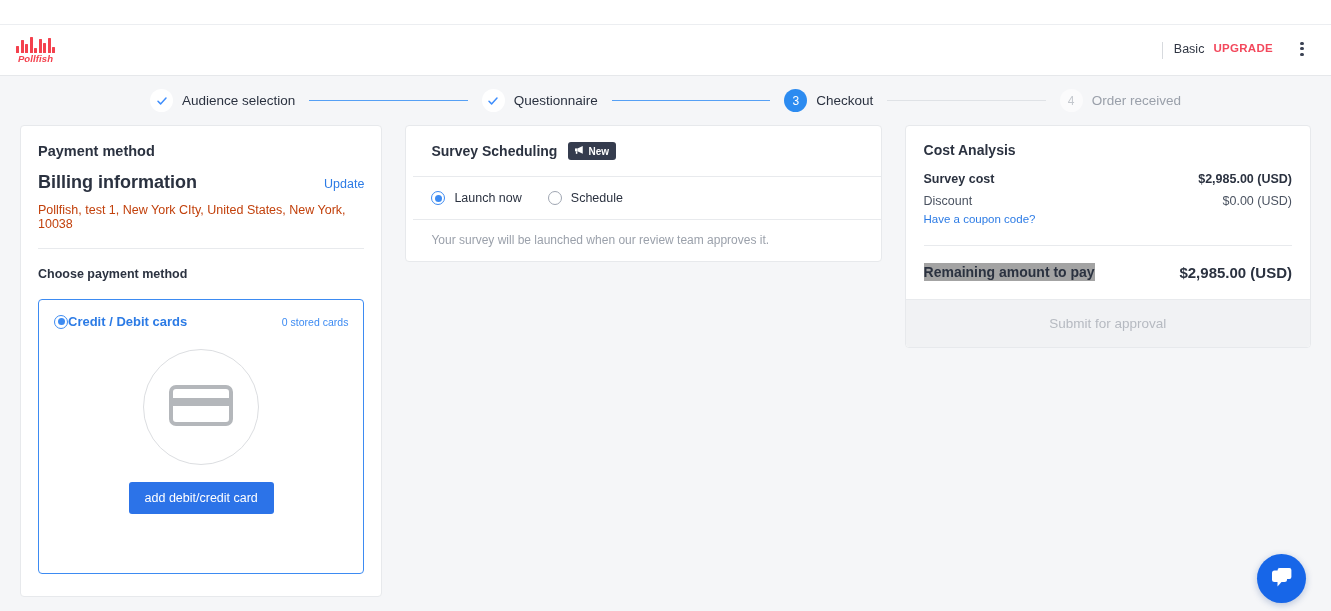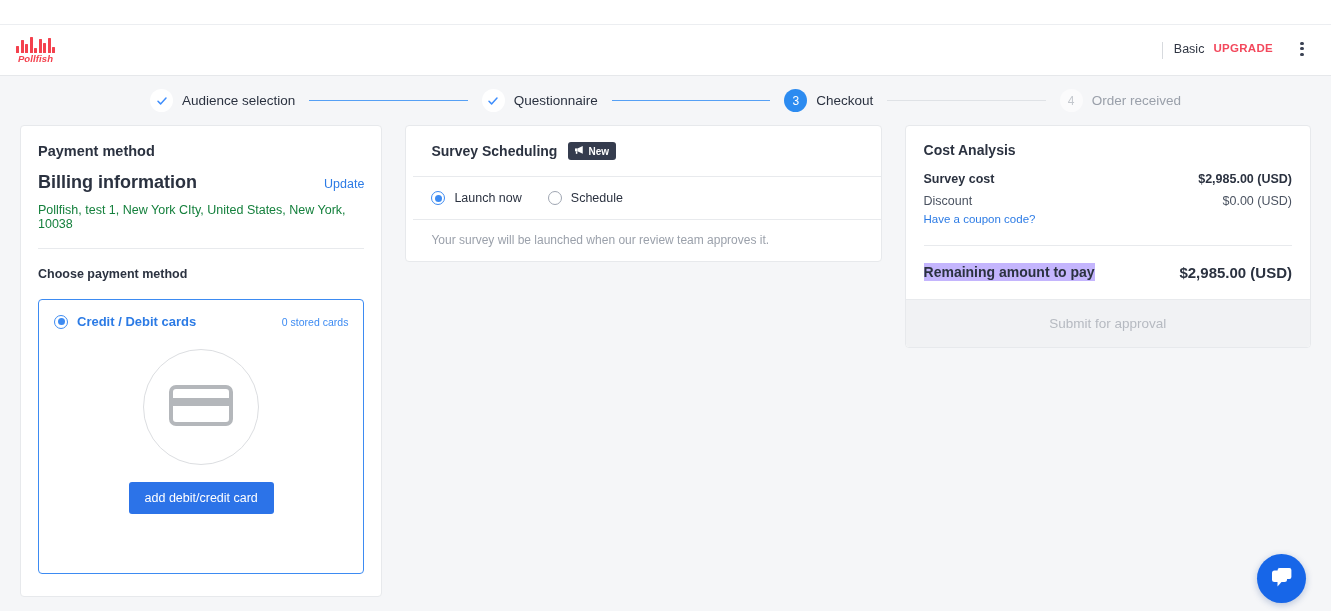--- a/index.html
+++ b/index.html
@@ -86,33 +86,33 @@
   .col-left { width: 370px; }
   .col-mid  { width: 486px; padding-left: 7px; }
   .col-right{ width: 415px; }
 
   
   .pm-body { padding: 17px 17px 0 17px; }
   .pm-title { font-size: 14.5px; font-weight: bold; color: #2b3240; margin-bottom: 13px; }
   .pm-billing-row { display: flex; justify-content: space-between; align-items: baseline; }
   .pm-billing-label { font-size: 18px; font-weight: bold; color: #2b3240; }
   .link-blue { font-size: 12.5px; color: #2c7be5; cursor: pointer; }
-  .pm-address { font-size: 12.5px; color: #15803d; margin-top: 10px; }
+  .pm-address { font-size: 12.5px; color: #c2410c; margin-top: 10px; }
   .pm-sep { height: 1px; background: #e8eaed; margin: 17px 0 0 0; }
   .pm-choose { font-size: 12.5px; font-weight: bold; color: #2b3240; margin-top: 18px; }
 
   .cc-box {
     margin: 18px 0 22px 0;
     border: 1.5px solid #3d8bf2;
     border-radius: 4px;
     padding: 14px 15px 22px 15px;
     min-height: 275px;
   }
   .cc-head { display: flex; align-items: center; justify-content: space-between; }
-  .cc-head-left { display: flex; align-items: center; gap: 9px; }
+  .cc-head-left { display: flex; align-items: center; }
   .cc-title { font-size: 13px; font-weight: bold; color: #2c7be5; }
   .cc-stored { font-size: 10.5px; color: #3d8bf2; }
 
   .radio {
     width: 14px; height: 14px; border-radius: 50%;
     border: 1.5px solid #3d8bf2; background: #fff;
     display: flex; align-items: center; justify-content: center;
     flex: 0 0 auto; cursor: pointer;
   }
   .radio.checked::after {
@@ -158,21 +158,21 @@
   .ca-row + .ca-row { margin-top: 8px; }
   .ca-key-bold { font-size: 12.5px; font-weight: bold; color: #2b3240; }
   .ca-key { font-size: 12.5px; color: #4b5361; }
   .ca-val-bold { font-size: 12.5px; font-weight: bold; color: #2b3240; }
   .ca-val { font-size: 12.5px; color: #4b5361; }
   .ca-coupon { font-size: 11.5px; color: #2c7be5; margin-top: 5px; cursor: pointer; display: inline-block; }
   .ca-sep { height: 1px; background: #e8eaed; margin: 18px 0 0 0; }
   .ca-total { display: flex; justify-content: space-between; align-items: center; padding: 17px 18px 18px 18px; }
   .ca-total-key {
     font-size: 14px; font-weight: bold; color: #2b3240;
-    background: #c4b5fd; padding: 1px 0;
+    background: #a3a3a3; padding: 1px 0;
   }
   .ca-total-val { font-size: 15px; font-weight: bold; color: #2b3240; }
   .ca-submit {
     border-top: 1px solid #e8eaed;
     background: #f1f2f4;
     text-align: center;
     padding: 16px 0;
     font-size: 13.5px;
     color: #b6bac1;
     cursor: default;

